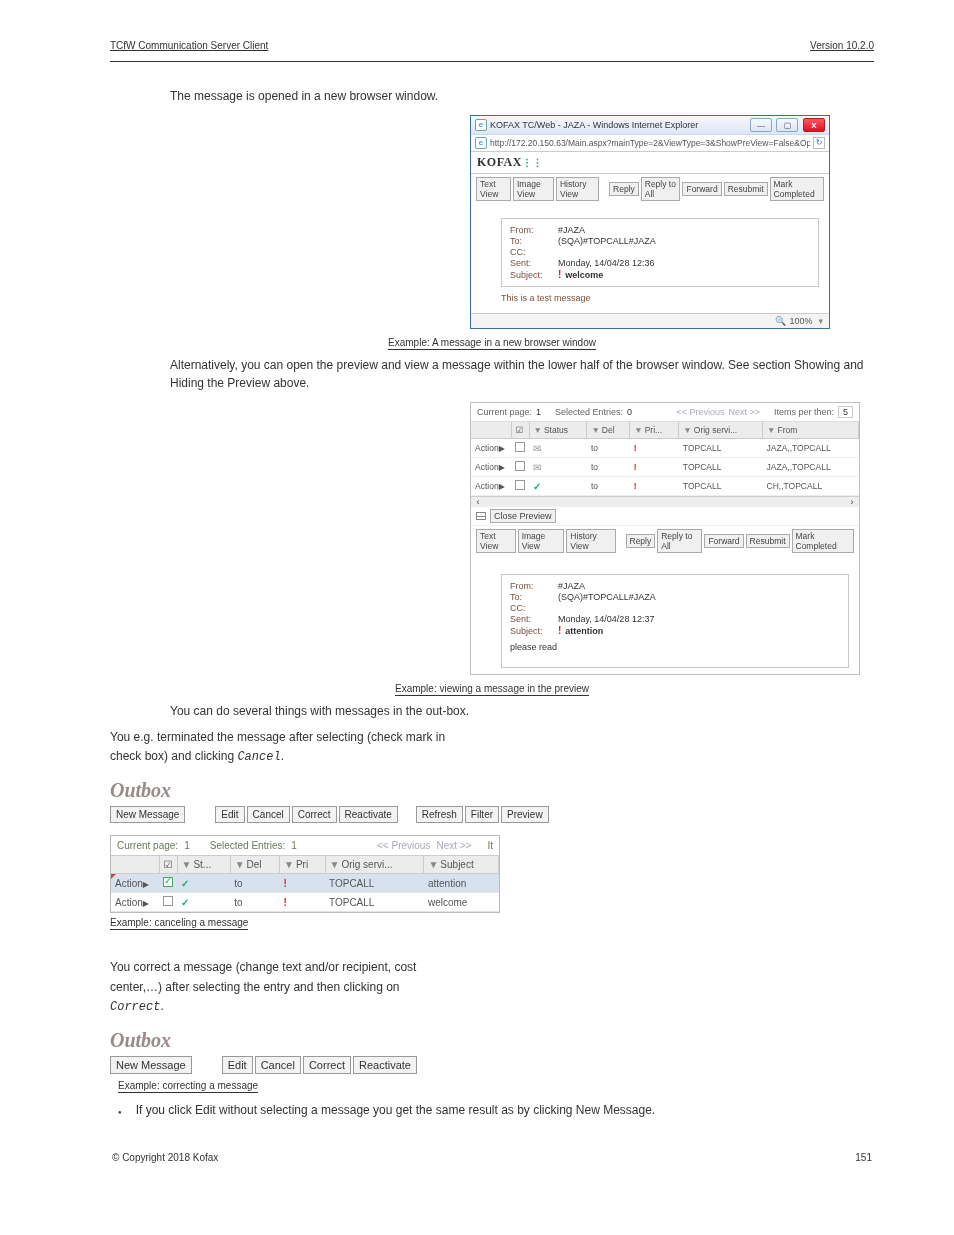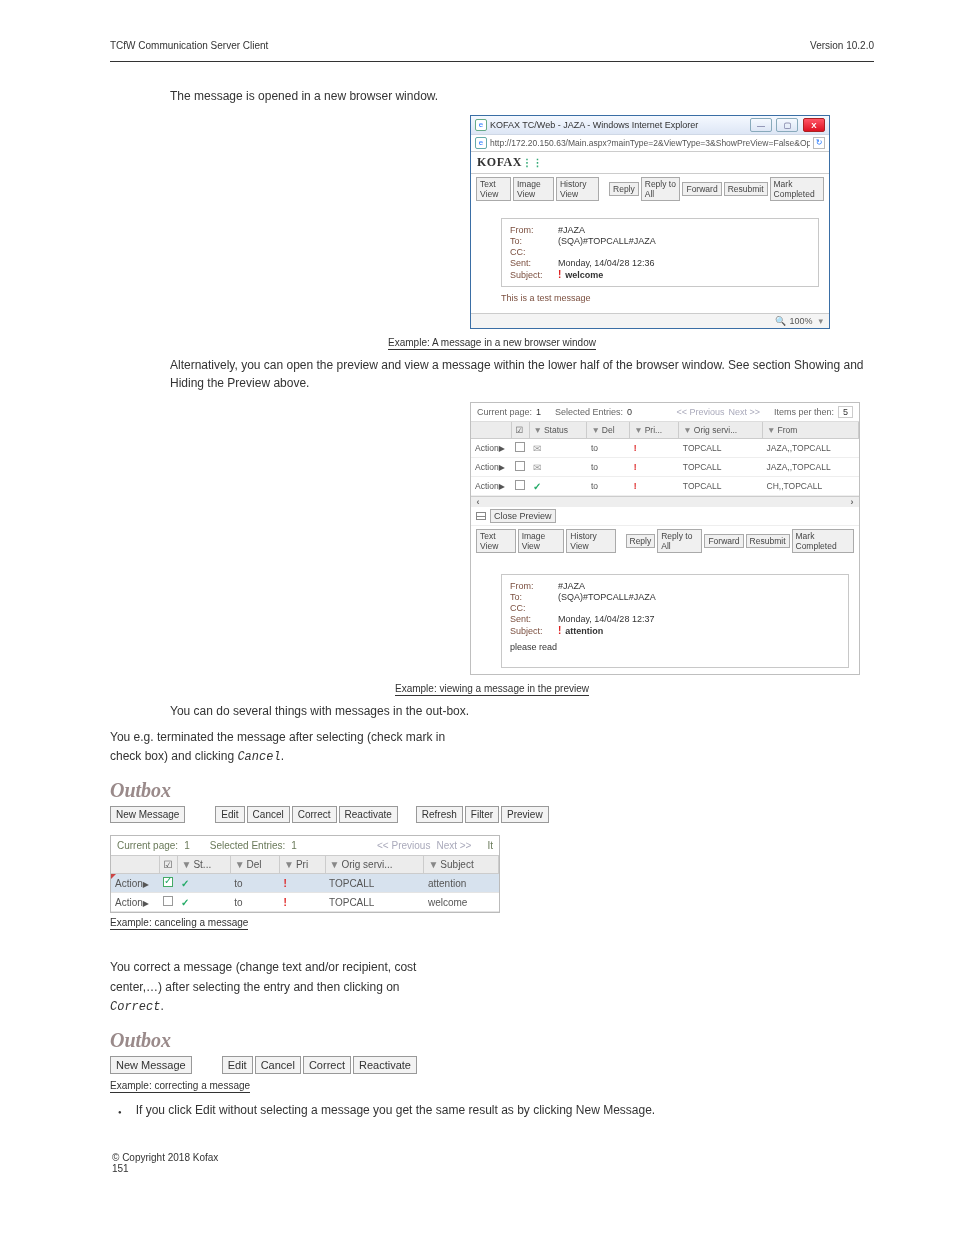--- a/index.html
+++ b/index.html
@@ -159,36 +159,36 @@
   }
   .ogrid .chkhead{ width:14px; text-align:center; background:#ececec;}
 
   .bullet-para{
     display:flex; gap:14px; margin:10px 0 0 8px; font-size:12px; color:#333;
   }
   .bullet-para .b{ font-size:6px; margin-top:6px;}
 
   .footer{
     display:flex; justify-content:space-between; font-size:10px; color:#333;
-    border-top:1px solid #fff; padding:4px 2px 0 2px; margin-top:30px;flex-direction:column;
+    border-top:1px solid #fff; padding:4px 2px 0 2px; margin-top:30px;
   }
 
   .left-para{
     font-size:12px; line-height:1.6; color:#333;
   }
   .left-col{ max-width:340px; }
   .row-2col{ display:flex; align-items:flex-start; gap:10px;flex-direction:column;}
   .ar{ font-size:8px;}
   .chcol{ text-align:center;}
 </style>
 </head>
 <body>
 
 <div class="page">
-  <div style="display:flex;justify-content:space-between;font-size:10px;color:#333;">
+  <div style="display:flex;justify-content:space-between;font-size:10px;color:#333;text-decoration:underline;">
     <span>TCfW Communication Server Client</span>
     <span>Version 10.2.0</span>
   </div>
   <div class="header-line"></div>
 
   <div class="body-text indent">The message is opened in a new browser window.</div>
 
   <div class="figure figure-right">
     <div class="ie-window">
       <div class="ie-titlebar">
@@ -434,21 +434,21 @@
     <div style="flex:1">
       <div class="outbox-h">Outbox</div>
       <div class="outbox-btns">
         <span class="obtn" style="font-size:11px">New Message</span>
         <span class="ogap"></span>
         <span class="obtn" style="font-size:11px">Edit</span>
         <span class="obtn" style="font-size:11px">Cancel</span>
         <span class="obtn" style="font-size:11px">Correct</span>
         <span class="obtn" style="font-size:11px">Reactivate</span>
       </div>
-      <div class="caption" style="text-align:left;margin-left:0;margin-top:6px"><span class="under">Example: correcting a message</span></div>
+      <div class="caption" style="text-align:left;margin-left:8px;margin-top:6px"><span class="under">Example: correcting a message</span></div>
     </div>
   </div>
 
   <div class="bullet-para">
     <span class="b">●</span>
     <span>If you click Edit without selecting a message you get the same result as by clicking New Message.</span>
   </div>
 
   <div class="footer">
     <span>© Copyright 2018 Kofax</span>

